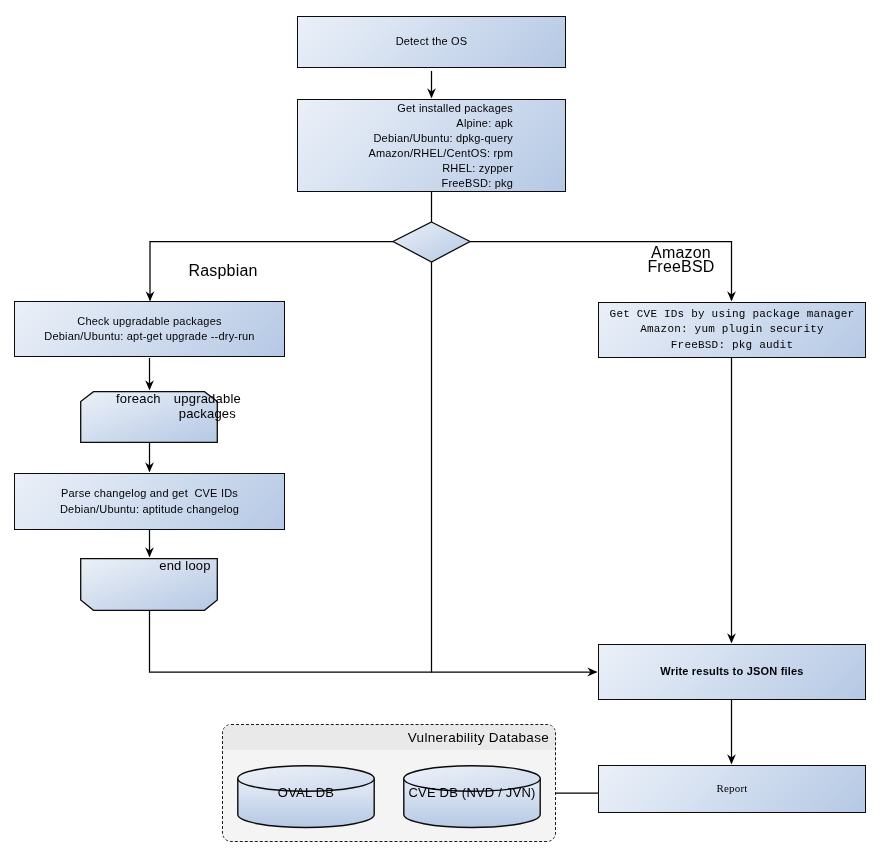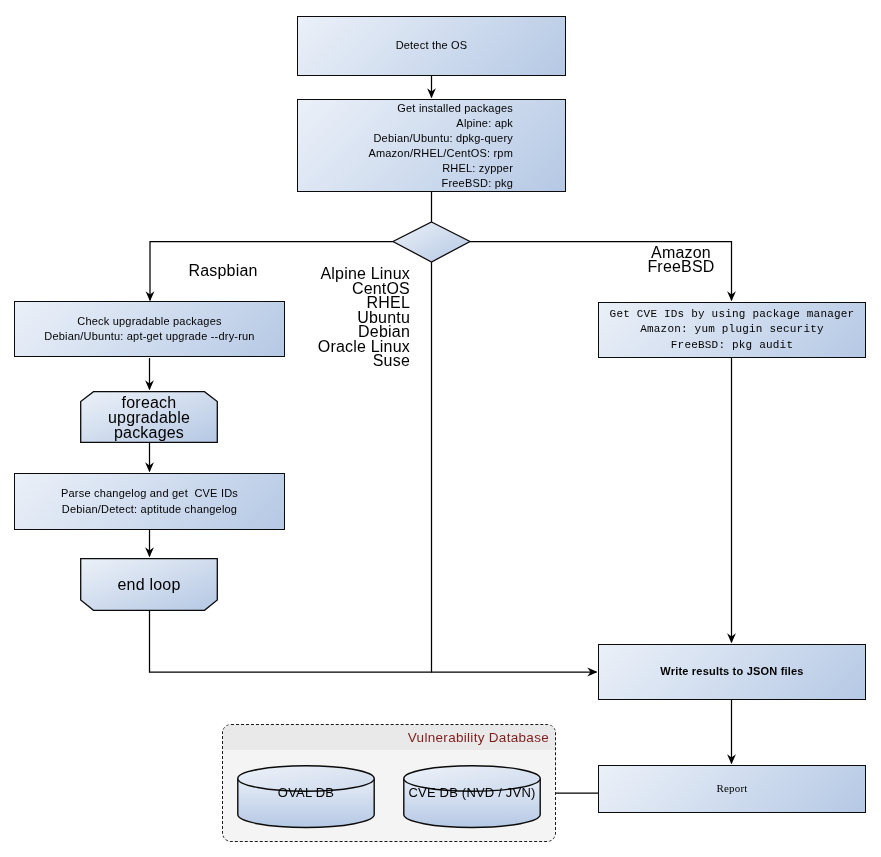--- a/index.html
+++ b/index.html
@@ -9,32 +9,32 @@
   svg.wires{position:absolute;left:0;top:0;pointer-events:none;}
   .node{position:absolute;box-sizing:border-box;border:1.3px solid #0b0b0b;
         background:linear-gradient(135deg,#ebf0f8 0%,#d3dff0 45%,#b5c8e4 100%);
         display:flex;flex-direction:column;justify-content:center;
         font-size:11px;line-height:15.5px;letter-spacing:.2px;}
   .node .line{white-space:pre;}
   .center{text-align:center;}
   .rightalign{text-align:right;}
   .shape{position:absolute;}
   .shape .txt{position:absolute;left:0;top:0;width:100%;height:100%;
-        display:flex;flex-direction:column;justify-content:center;
-        font-size:16px;line-height:15px;letter-spacing:.2px;text-align:center;}
+        display:flex;justify-content:center;
+        font-size:13px;line-height:15px;letter-spacing:.2px;text-align:center;padding-left:36px;}
   .edge-label{position:absolute;font-size:16px;line-height:14.5px;
         letter-spacing:.2px;}
   .edge-label .line{white-space:pre;}
   .dbgroup{position:absolute;box-sizing:border-box;left:222px;top:724px;
         width:334px;height:118px;border:1.6px dashed #1a1a1a;border-radius:9px;
         background:#f4f4f4;overflow:hidden;}
   .dbheader{position:absolute;left:0;top:0;width:100%;height:25px;
         background:#e9e9e9;display:flex;align-items:center;
         justify-content:flex-end;}
-  .dbtitle{font-size:13.5px;letter-spacing:.3px;padding-right:6px;color:#7f1d1d;}
+  .dbtitle{font-size:13.5px;letter-spacing:.3px;padding-right:6px;color:#000000;}
   .cyl{position:absolute;width:138px;height:64px;}
   .cyl .txt{position:absolute;left:0;top:20px;width:100%;text-align:center;
         font-size:13px;letter-spacing:.2px;}
 </style>
 </head>
 <body>
 
 <div class="stage">
 
   <svg class="wires" width="881" height="857" viewBox="0 0 881 857">
@@ -57,21 +57,21 @@
       <path d="M149.5 443 V471.3" marker-end="url(#ah)"></path>
       <path d="M149.5 530 V556.3" marker-end="url(#ah)"></path>
       <path d="M149.5 611 V672 H596.3" marker-end="url(#ah)"></path>
       <path d="M731.5 358 V642.3" marker-end="url(#ah)"></path>
       <path d="M731.5 700 V763.3" marker-end="url(#ah)"></path>
       <path d="M556 793 H598"></path>
     </g>
     <polygon points="431.5,222 470,241.5 431.5,262 393,241.5" fill="url(#gdiamond)" stroke="#0b0b0b" stroke-width="1.3"></polygon>
   </svg>
 
-  <div class="node center" style="left:297px;top:16px;width:269px;height:60px;align-items:center;">
+  <div class="node center" style="left:297px;top:16px;width:269px;height:52px;align-items:center;">
     <div class="line">Detect the OS</div>
   </div>
 
   <div class="node rightalign" style="left:297px;top:99px;width:269px;height:93px;padding-right:52px;line-height:15px;">
     <div class="line">Get installed packages</div>
     <div class="line">Alpine: apk</div>
     <div class="line">Debian/Ubuntu: dpkg-query</div>
     <div class="line">Amazon/RHEL/CentOS: rpm</div>
     <div class="line">RHEL: zypper</div>
     <div class="line">FreeBSD: pkg</div>
@@ -93,21 +93,21 @@
       <path d="M13.5 0.7 L124.5 0.7 L137.3 10.5 L137.3 51.3 L0.7 51.3 L0.7 10.5 Z" fill="url(#gfe)" stroke="#0b0b0b" stroke-width="1.3"></path>
     </svg>
     <div class="txt">
       <div class="line">foreach</div>
       <div class="line">upgradable  packages</div>
     </div>
   </div>
 
   <div class="node center" style="left:14px;top:473px;width:271px;height:57px;">
     <div class="line">Parse changelog and get  CVE IDs</div>
-    <div class="line">Debian/Detect: aptitude changelog</div>
+    <div class="line">Debian/Ubuntu: aptitude changelog</div>
   </div>
 
   <div class="shape" style="left:80px;top:558px;width:138px;height:53px;">
     <svg width="138" height="53" viewBox="0 0 138 53">
       <defs>
         <linearGradient id="gel" x1="0" y1="0" x2="1" y2="1">
           <stop offset="0" stop-color="#ecf1f8"></stop>
             <stop offset="1" stop-color="#b5c8e4"></stop>
         </linearGradient>
       </defs>
@@ -129,29 +129,20 @@
   </div>
 
   <div class="node center" style="left:598px;top:765px;width:268px;height:48px;font-family:Liberation Serif, serif;">
     <div class="line">Report</div>
   </div>
 
   <div class="edge-label center" style="left:183px;top:264px;width:80px;">
     <div class="line">Raspbian</div>
   </div>
 
-  <div class="edge-label rightalign" style="right:471px;top:267px;width:110px;">
-    <div class="line">Alpine Linux</div>
-    <div class="line">CentOS</div>
-    <div class="line">RHEL</div>
-    <div class="line">Ubuntu</div>
-    <div class="line">Debian</div>
-    <div class="line">Oracle Linux</div>
-    <div class="line">Suse</div>
-  </div>
 
   <div class="edge-label center" style="left:641px;top:246px;width:80px;line-height:14px;">
     <div class="line">Amazon</div>
     <div class="line">FreeBSD</div>
   </div>
 
   <div class="dbgroup">
     <div class="dbheader">
       <span class="dbtitle">Vulnerability Database</span>
     </div>

